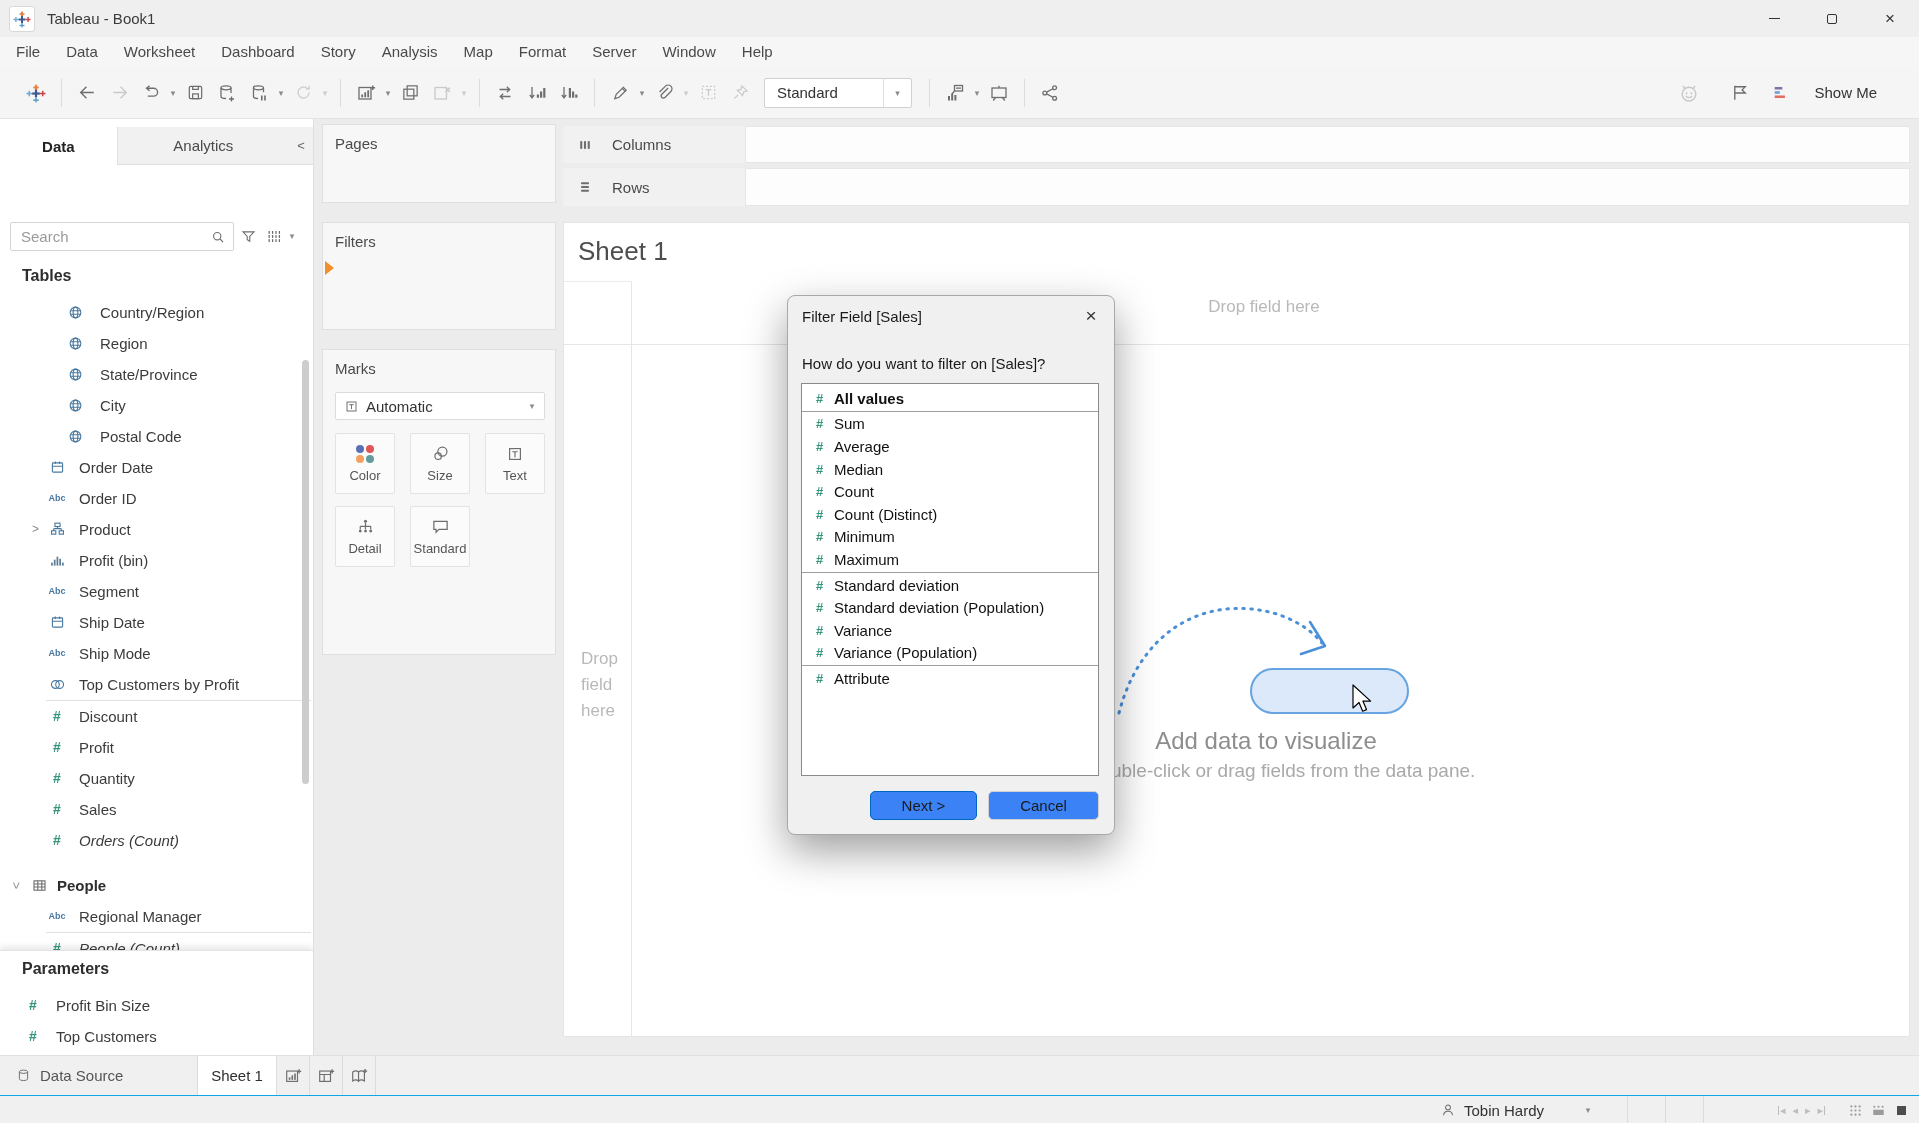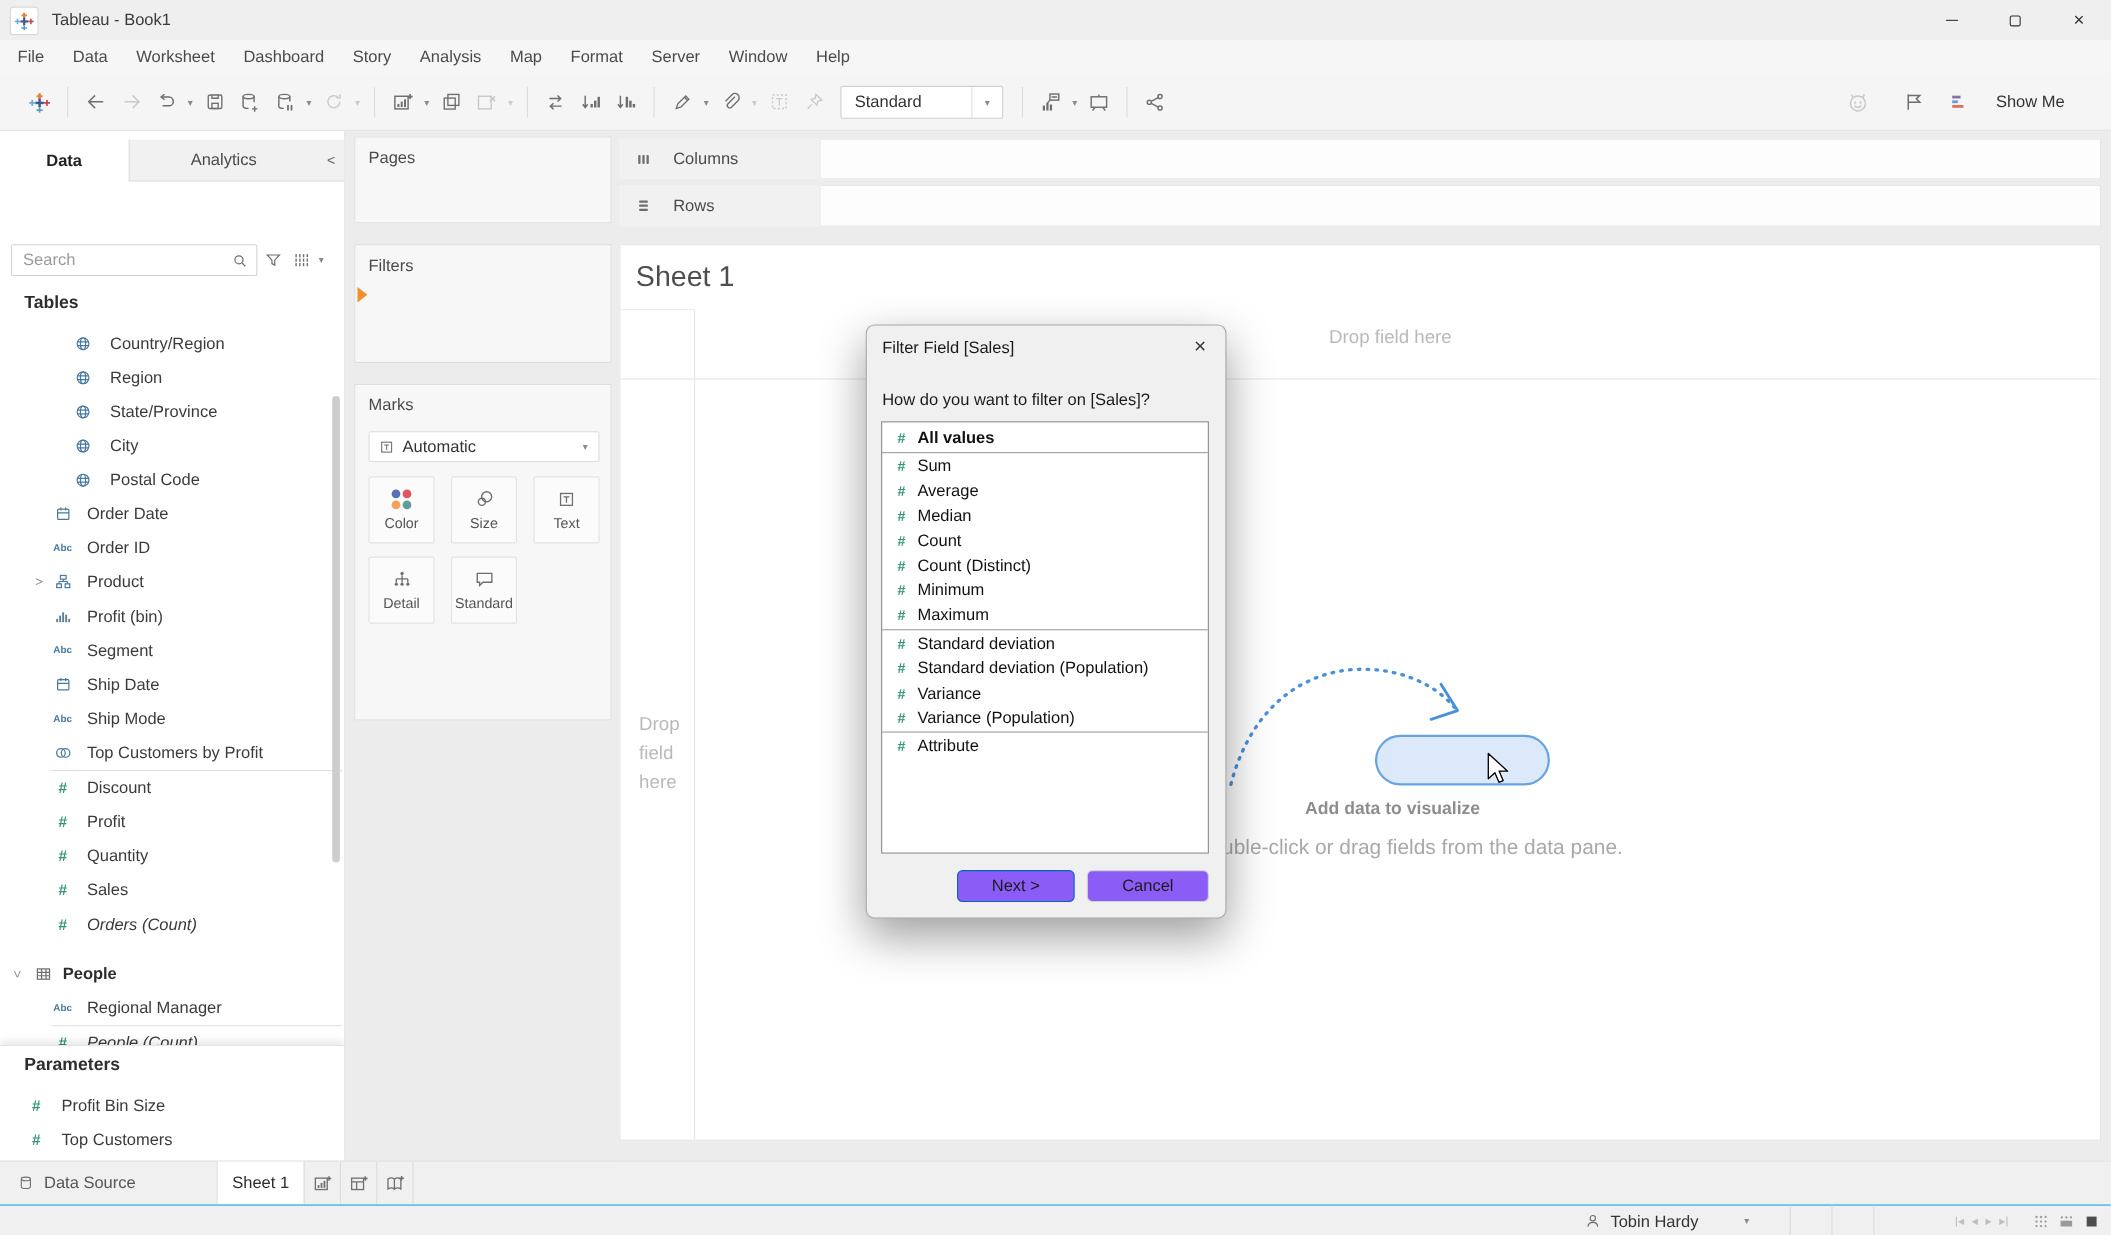--- a/index.html
+++ b/index.html
@@ -103,41 +103,41 @@
   .shelf-label span{font-size:15px;color:#4a4a4a}
   .shelf-drop{position:absolute;left:182px;right:0;top:0;bottom:0;background:#fdfdfd;border:1px solid #e6e6e6}
   .canvas{position:absolute;left:5px;top:103px;width:1347px;height:815px;background:#fff;border:1px solid #e4e4e4}
   .sheet-title{position:absolute;left:14px;top:13px;font-size:26px;color:#4e4e4e}
   .cv-hline{position:absolute;left:0;right:0;top:121px;height:1px;background:#e6e6e6}
   .cv-hline2{position:absolute;left:0;width:67px;top:58px;height:1px;background:#ececec}
   .cv-vline{position:absolute;left:67px;top:58px;bottom:0;width:1px;background:#e6e6e6}
   .drop-top{position:absolute;left:630px;top:74px;width:140px;text-align:center;font-size:17px;color:#b9b9b9}
   .drop-left{position:absolute;left:17px;top:423px;font-size:17px;color:#b9b9b9;line-height:26px}
   .empty-title{position:absolute;left:552px;top:504px;width:300px;text-align:center;
-               font-size:16px;font-weight:bold;color:#8d8d8d}
+               font-size:24px;font-weight:normal;color:#8d8d8d}
   .empty-sub{position:absolute;left:457px;top:537px;width:520px;text-align:center;font-size:19px;color:#a9a9a9}
   .arc{fill:none;stroke:#4a90d9;stroke-width:3;stroke-dasharray:1.5 6.5;stroke-linecap:round}
   .archead{fill:none;stroke:#4a90d9;stroke-width:2.6;stroke-linecap:round;stroke-linejoin:round}
   .pill{fill:#dbe9fa;stroke:#66a3e0;stroke-width:2}
   .cursorshape{fill:#fff;stroke:#000;stroke-width:1.2;stroke-linejoin:round}
 
   
   .dialog{left:787px;top:295px;width:328px;height:540px;background:#f0f0f0;border:1px solid #a8a8a8;border-radius:8px;
           box-shadow:0 16px 42px rgba(0,0,0,.38);z-index:50}
   .dlg-titlebar{position:absolute;left:0;top:0;width:100%;height:40px;display:flex;align-items:center}
   .dlg-title{font-size:15px;color:#1a1a1a;margin-left:14px;flex:1}
   .dlg-close{width:34px;height:28px;display:flex;align-items:center;justify-content:center;font-size:19px;color:#333;margin-right:6px}
   .dlg-q{position:absolute;left:14px;top:59px;font-size:15px;color:#1a1a1a}
   .dlg-list{position:absolute;left:13px;top:87px;width:298px;height:393px;background:#fff;border:1px solid #8a8a8a;padding-top:3px}
   .dlg-row{height:22.6px;display:flex;align-items:center}
   .dlg-row .ic-hash{width:15px;text-align:center;margin-left:10px;font-size:13px}
   .dlg-row .olabel{font-size:15px;color:#111;margin-left:7px}
   .dlg-row.bold .olabel{font-weight:bold}
   .dlg-sep{height:1px;background:#9e9e9e;margin:1px 0}
-  .dlg-btn{position:absolute;top:495px;height:29px;background:#8b5cf6;border-radius:5px;font-size:15px;color:#1a1a1a;
+  .dlg-btn{position:absolute;top:495px;height:29px;background:#3b82f6;border-radius:5px;font-size:15px;color:#1a1a1a;
            display:flex;align-items:center;justify-content:center}
   .btn-next{left:82px;width:107px;border:1px solid #0067c0}
   .btn-cancel{left:200px;width:111px;border:1px solid #d2d2d2}
 
   
   .tabsbar{left:0;top:1055px;width:100%;height:40px;background:#f0f0f0;border-top:1px solid #e0e0e0;display:flex;align-items:stretch}
   .dstab{width:197px;display:flex;align-items:center;gap:9px;padding-left:16px}
   .dstab span{font-size:15px;color:#555}
   .vsep{width:1px;background:#dcdcdc}
   .sheettab{width:78px;background:#fff;display:flex;align-items:center;justify-content:center}

